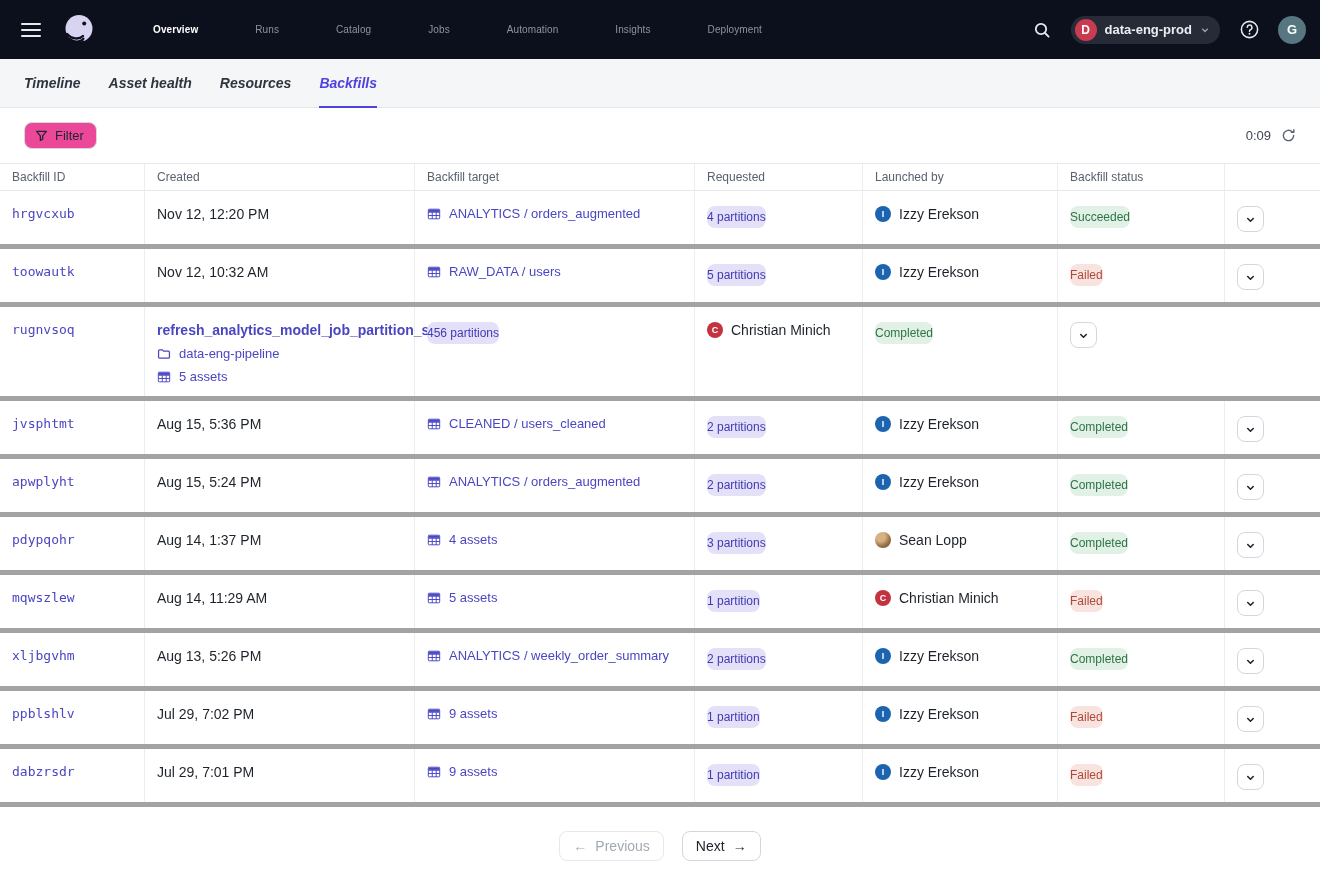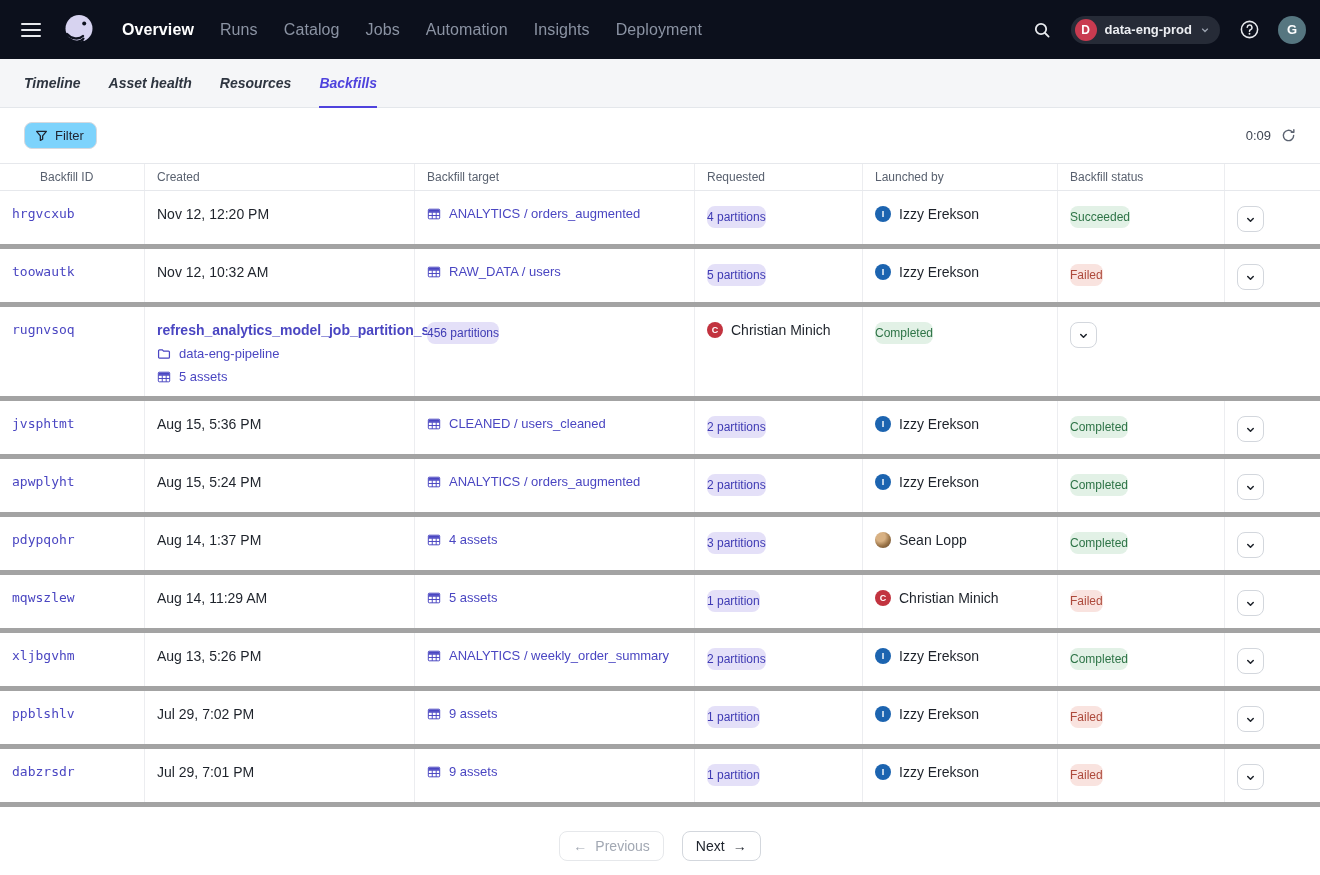--- a/index.html
+++ b/index.html
@@ -4,48 +4,48 @@
 <style>
   * { margin:0; padding:0; box-sizing:border-box; }
   html,body { width:1320px; height:875px; background:#ffffff; font-family:"Liberation Sans", sans-serif; overflow:hidden; }
 
   
   .app-header { height:59px; background:#0C101C; display:flex; align-items:center; padding:0 14px 0 16px; gap:8px; }
   .hamburger { width:30px; height:30px; display:flex; flex-direction:column; justify-content:center; gap:4px; cursor:pointer; padding:5px; }
   .hamburger span { display:block; height:2px; background:#E8EAEE; border-radius:1px; }
   .logo { width:38px; height:38px; margin:0 10px 0 6px; display:flex; align-items:center; justify-content:center; }
   .nav { display:flex; gap:26px; margin-left:6px; }
-  .nav-item { font-size:16px; font-weight:500; color:#8B93A3; cursor:pointer; letter-spacing:.1px; }
+  .nav-item { font-size:10px; font-weight:500; color:#8B93A3; cursor:pointer; letter-spacing:.1px;margin-left:31px; }
   .nav-item.active { color:#FFFFFF; font-weight:700; }
   .header-right { margin-left:auto; display:flex; align-items:center; gap:14px; }
   .icon-btn { width:30px; height:30px; display:flex; align-items:center; justify-content:center; cursor:pointer; color:#E8EAEE; }
   .deploy-pill { display:flex; align-items:center; gap:8px; background:#262B37; border-radius:16px; padding:3px 10px 3px 4px; cursor:pointer; }
   .deploy-badge { width:22px; height:22px; border-radius:50%; background:var(--deploy-badge,#C93B50); color:#fff; font-size:12px; font-weight:700; display:flex; align-items:center; justify-content:center; }
   .deploy-name { color:#ECEEF2; font-size:13px; font-weight:600; }
   .deploy-caret { color:#9AA1AE; }
   .user-avatar { width:28px; height:28px; border-radius:50%; background:#567680; color:#fff; font-size:13px; font-weight:600; display:flex; align-items:center; justify-content:center; cursor:pointer; }
 
   
   .tabs { height:49px; background:#F5F6F8; border-bottom:1px solid #E4E7EB; display:flex; align-items:stretch; gap:28px; padding:0 24px;font-style:italic; }
   .tab { display:flex; align-items:center; font-size:14px; font-weight:600; color:#2E3540; cursor:pointer; border-bottom:2px solid transparent; margin-bottom:-1px; }
   .tab.active { color:var(--accent,#4F43DD); border-bottom-color:var(--accent,#4F43DD); }
 
   
   .toolbar { height:55px; display:flex; align-items:center; padding:0 24px; background:#fff; }
-  .filter-btn { display:flex; align-items:center; gap:7px; border:1px solid #D5D9DF; border-radius:8px; background:#7dd3fc; padding:5px 12px 5px 10px; font-size:13px; font-weight:500; color:#1F2430; cursor:pointer; }
+  .filter-btn { display:flex; align-items:center; gap:7px; border:1px solid #D5D9DF; border-radius:8px; background:#ec4899; padding:5px 12px 5px 10px; font-size:13px; font-weight:500; color:#1F2430; cursor:pointer; }
   .toolbar-right { margin-left:auto; display:flex; align-items:center; gap:10px; color:#444C5A; }
   .timer { font-size:13px; color:#3F4653; }
   .refresh-ic { color:#5A6270; cursor:pointer; display:flex; }
 
   
   .grid-row { display:grid; grid-template-columns:145px 270px 280px 168px 195px 167px auto; }
   .thead { border-top:1px solid #E6E8EC; border-bottom:1px solid #E6E8EC; }
   .thead .cell { font-size:12px; color:#59616F; padding:6px 12px; }
   .cell { border-right:1px solid #ECEDF0; }
-  .cell:first-child { padding-left:40px; }
+  .cell:first-child { padding-left:12px; }
   .cell:last-child { border-right:none; }
   .trow { border-bottom:5px solid #a3a3a3; min-height:53px; }
   .trow .cell { padding:15px 12px 12px 12px; font-size:14px; color:#1E232B; display:flex; align-items:flex-start; }
   .trow .cell.col-target { display:block; }
   .mono-link { font-family:"DejaVu Sans Mono", monospace; font-size:13px; color:var(--link,#4A46C2); text-decoration:none; cursor:pointer; }
   .target-line { display:flex; align-items:center; gap:8px; color:var(--link,#4A46C2); }
   .target-link { font-size:13px; color:var(--link,#4A46C2); text-decoration:none; cursor:pointer; }
   .job-title { font-size:14px; font-weight:700; color:var(--link,#4A46C2); text-decoration:none; cursor:pointer; display:inline-block; }
   .sub-line { margin-top:8px; }
   .sub-line .target-link { font-size:13px; }

